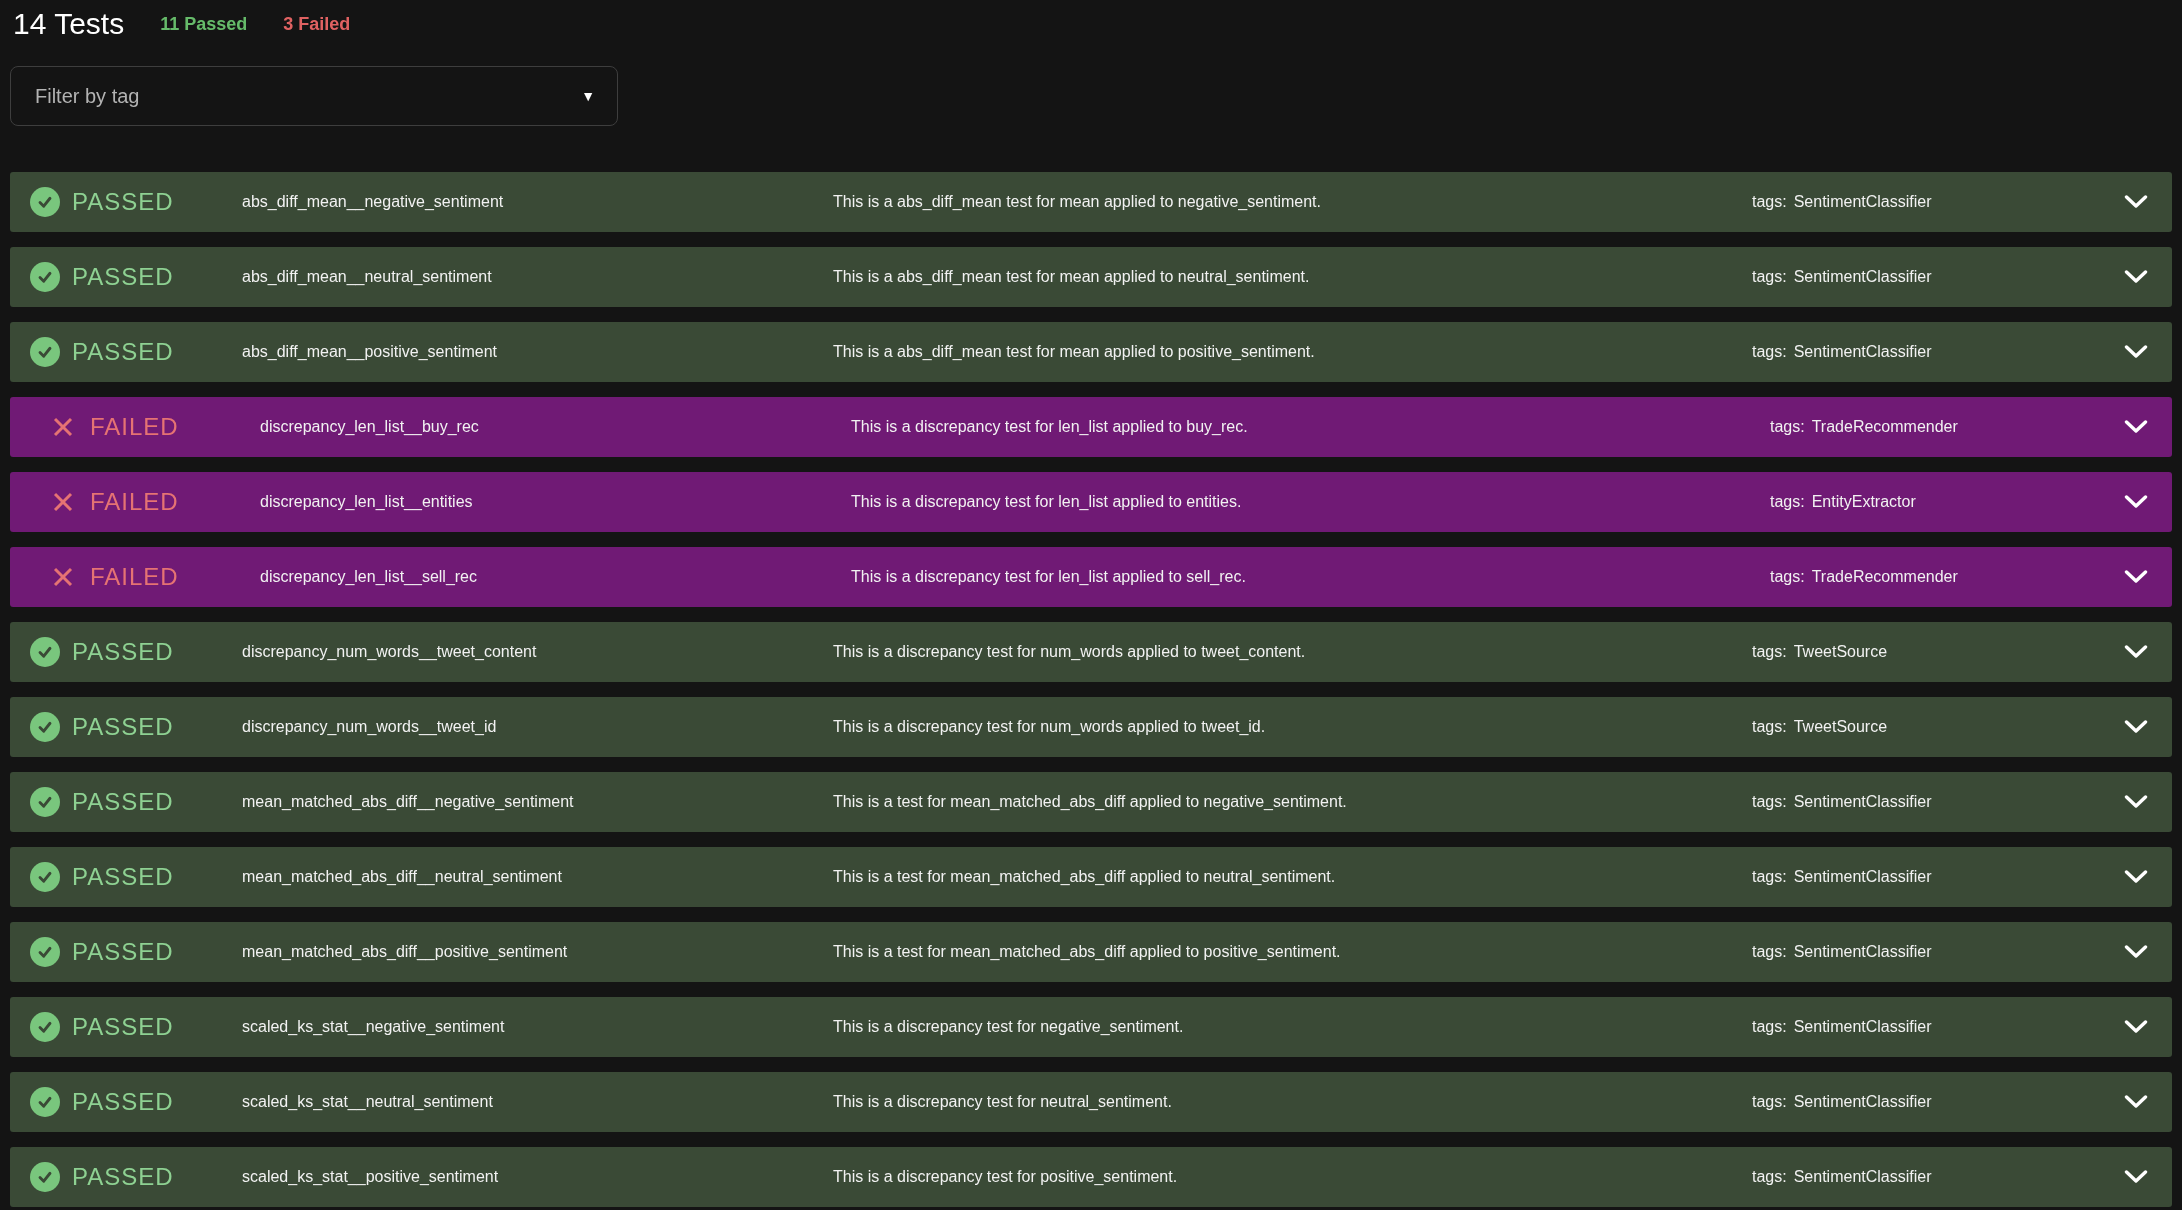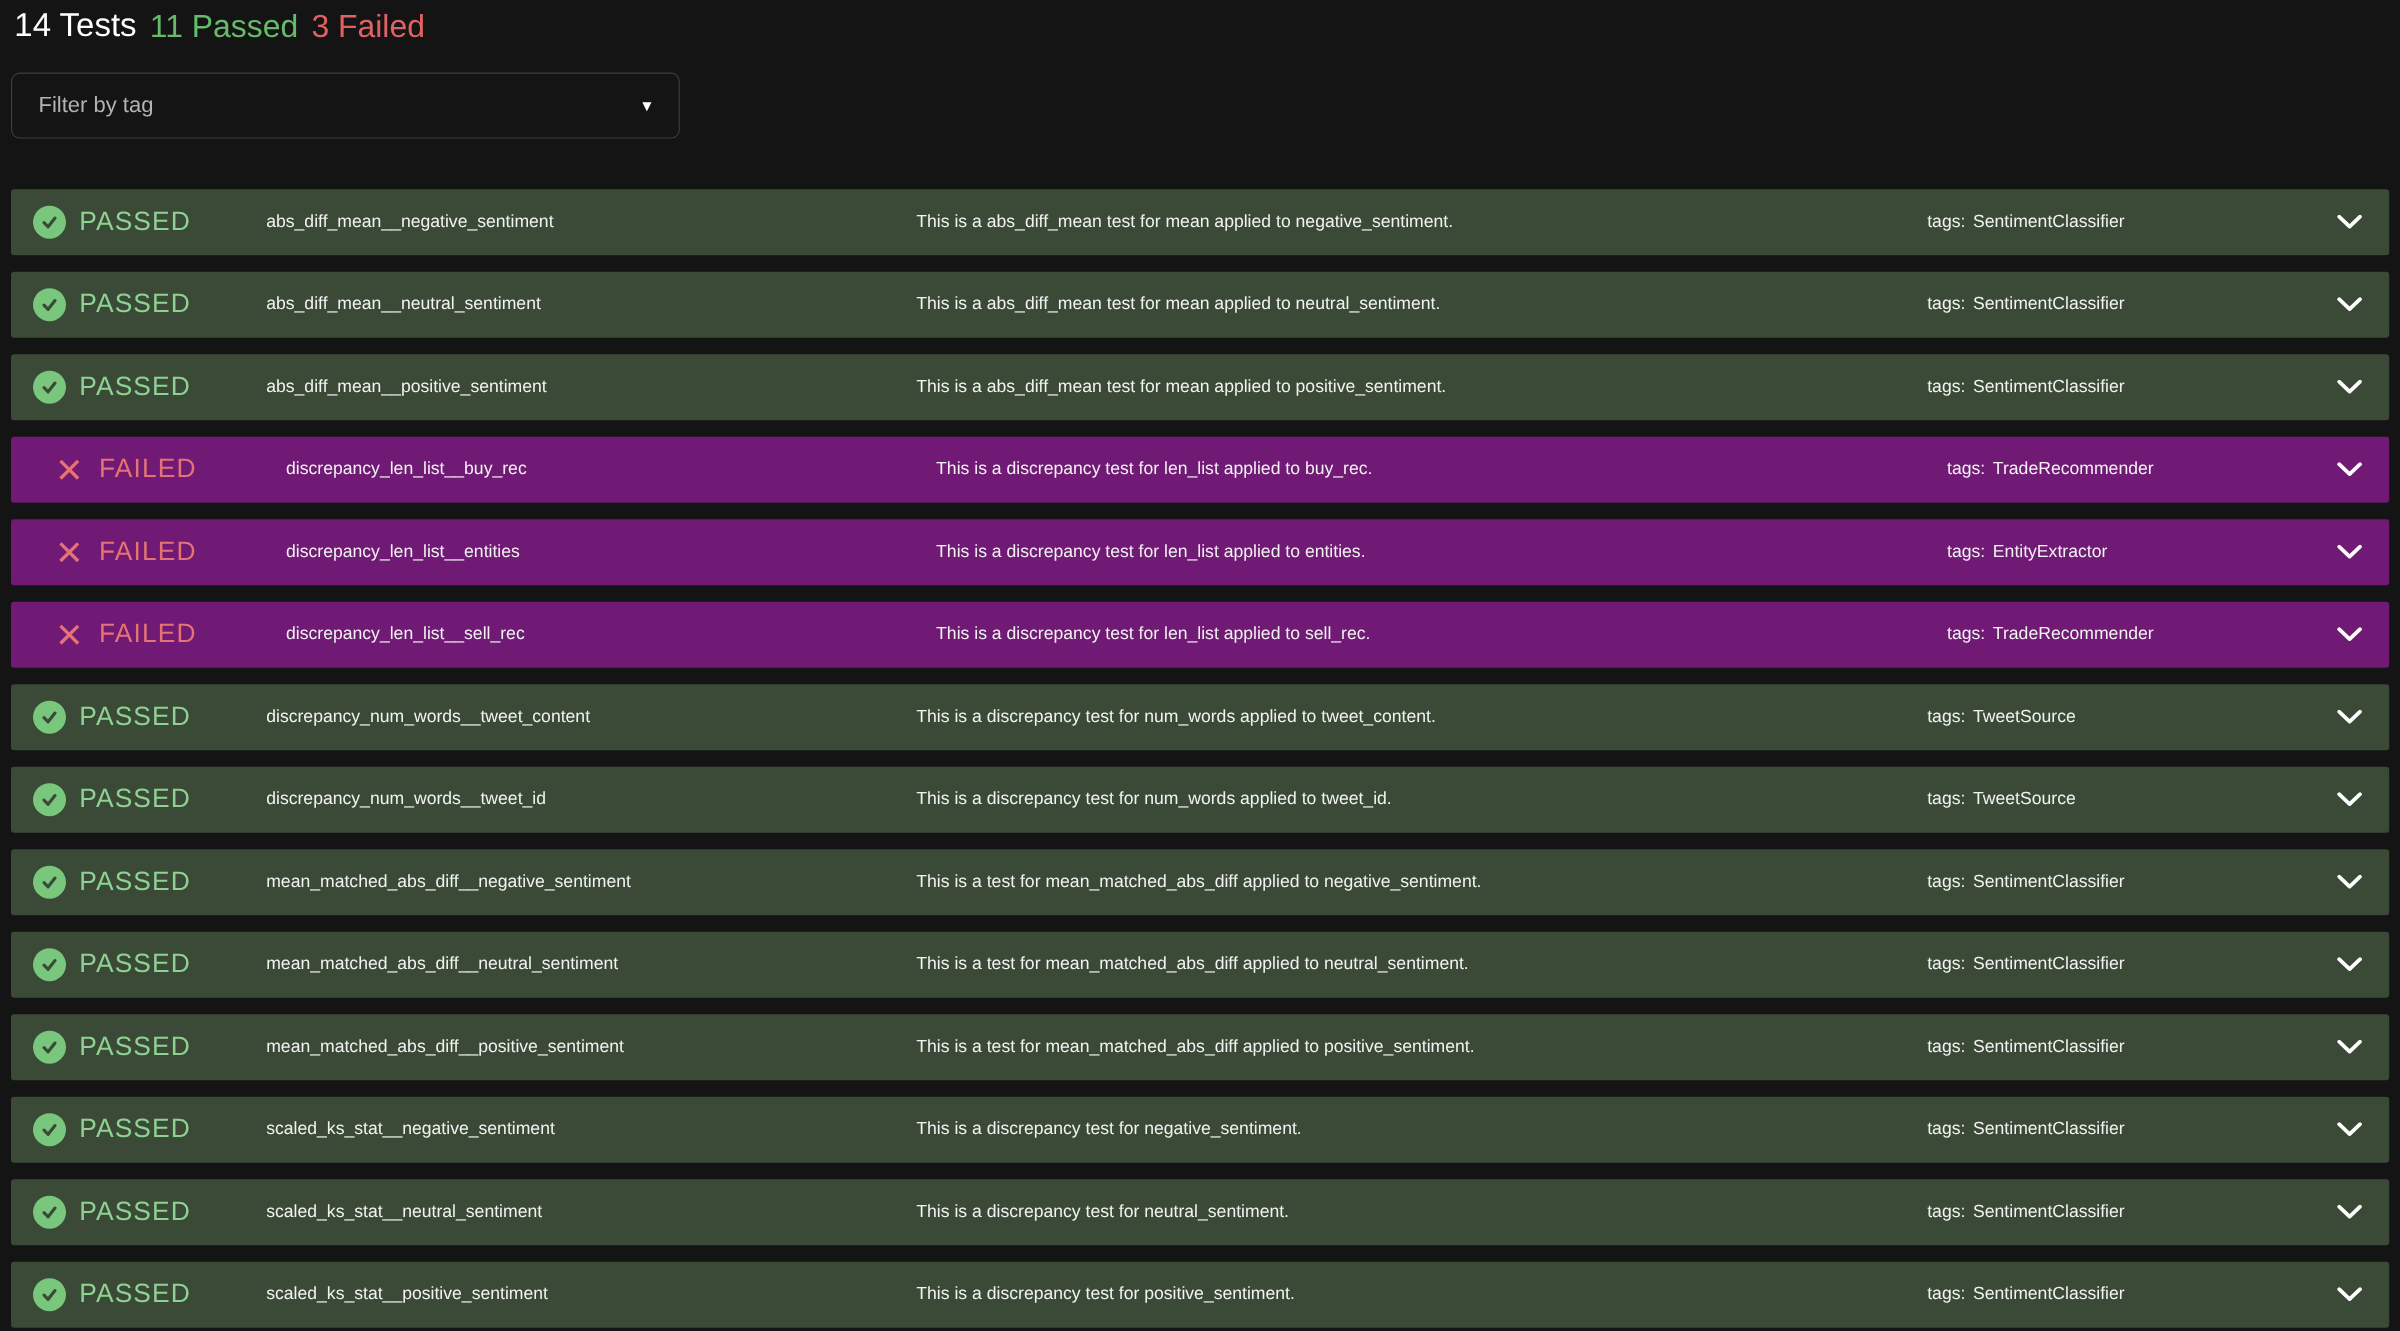--- a/index.html
+++ b/index.html
@@ -13,33 +13,33 @@
     -webkit-font-smoothing: antialiased;
   }
   .page {
     padding: 6px 10px 0 10px;
     box-sizing: border-box;
     width: 2182px;
   }
   
   .header {
     display: flex;
-    align-items: flex-end;
-    gap: 12px;
+    align-items: center;
+    gap: 36px;
     padding-left: 3px;
   }
   .title {
     color: #ffffff;
     font-size: 30px;
     line-height: 36px;
     font-weight: 400;
   }
   .count {
-    font-size: 29px;
-    font-weight: 400;
+    font-size: 18px;
+    font-weight: 700;
   }
   .count.passed { color: #66bb6a; }
   .count.failed { color: #e06262; }
 
   
   .filter {
     margin-top: 24px;
     width: 608px;
     height: 60px;
     box-sizing: border-box;

